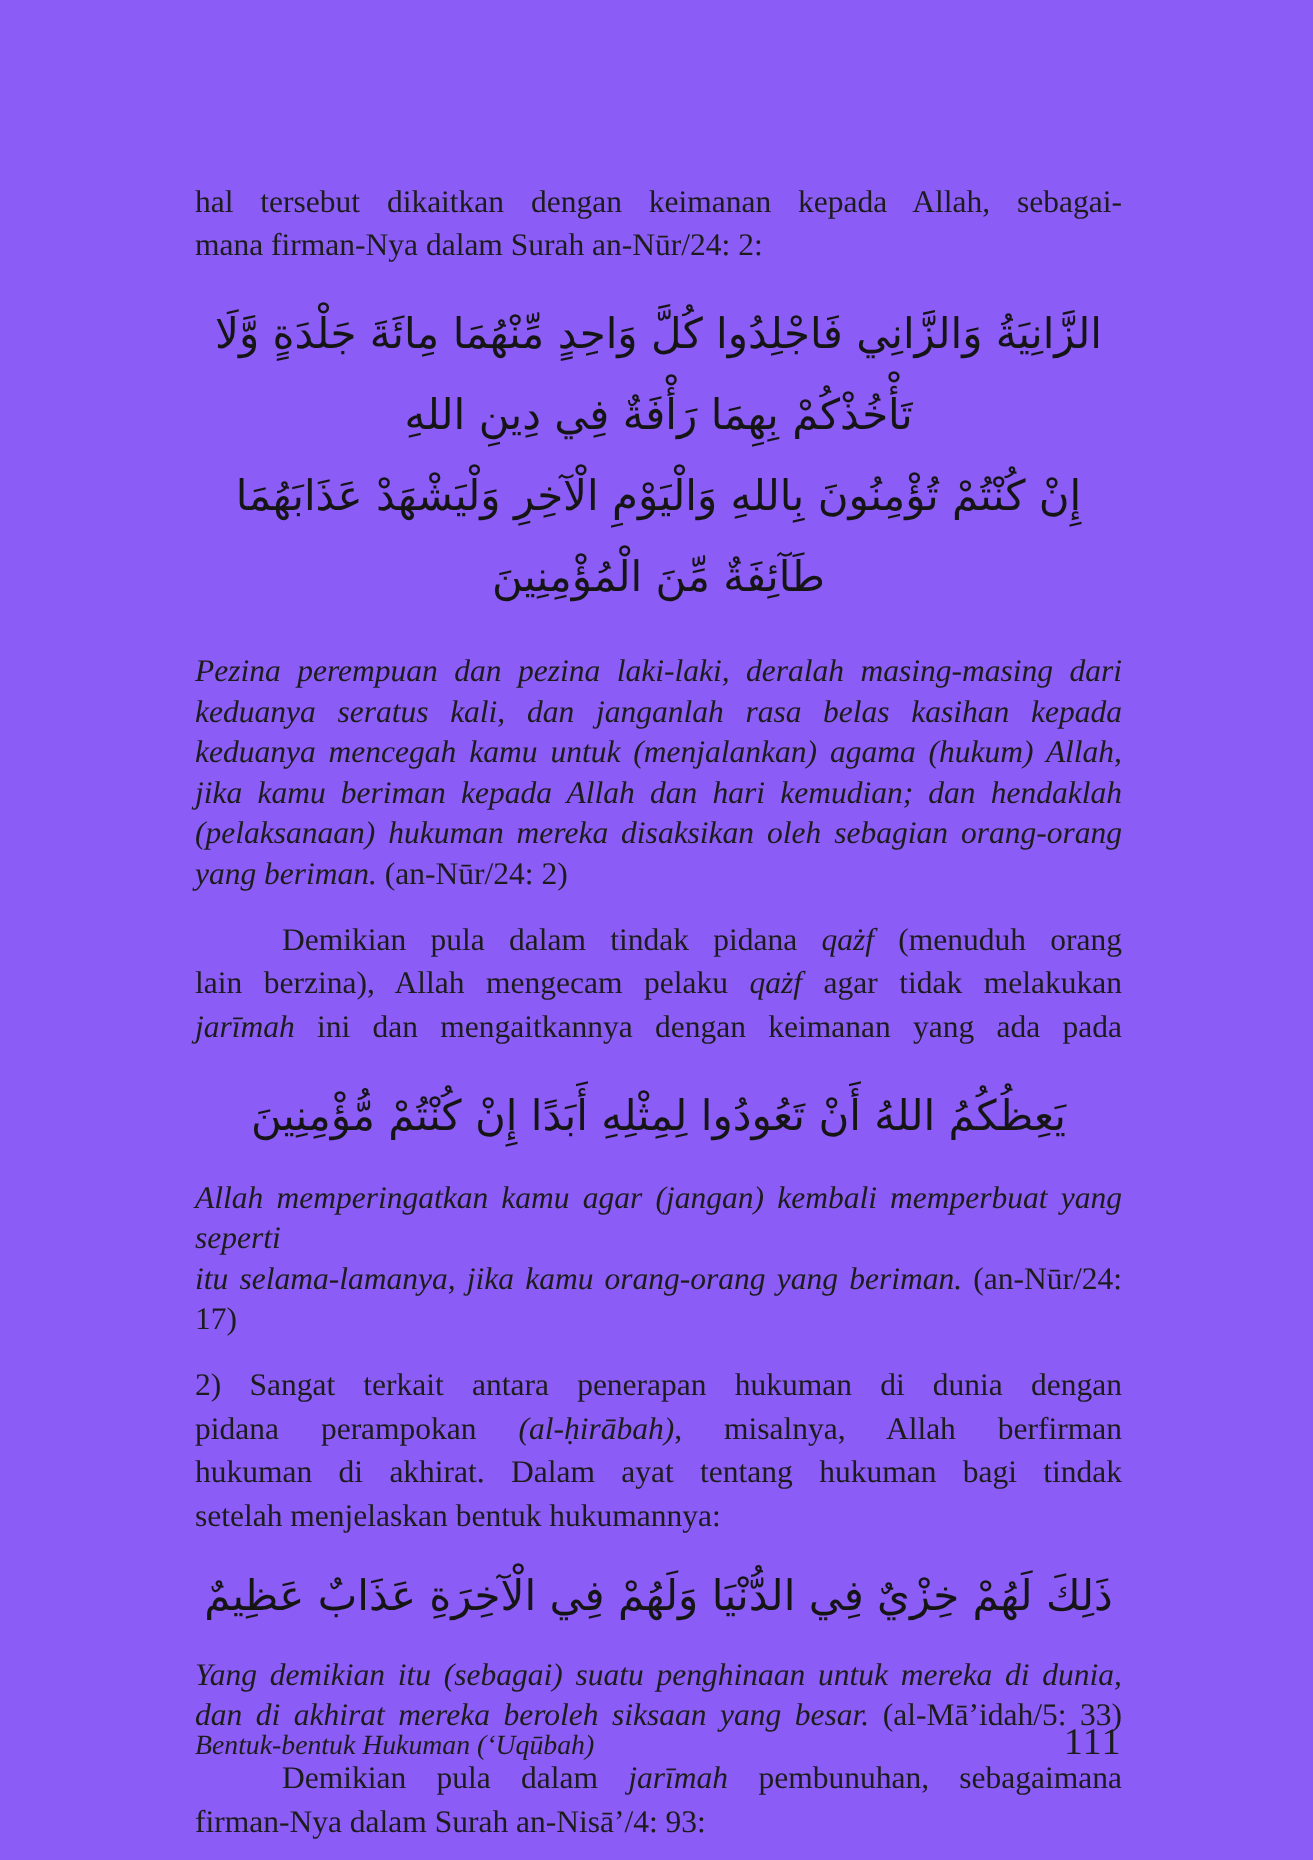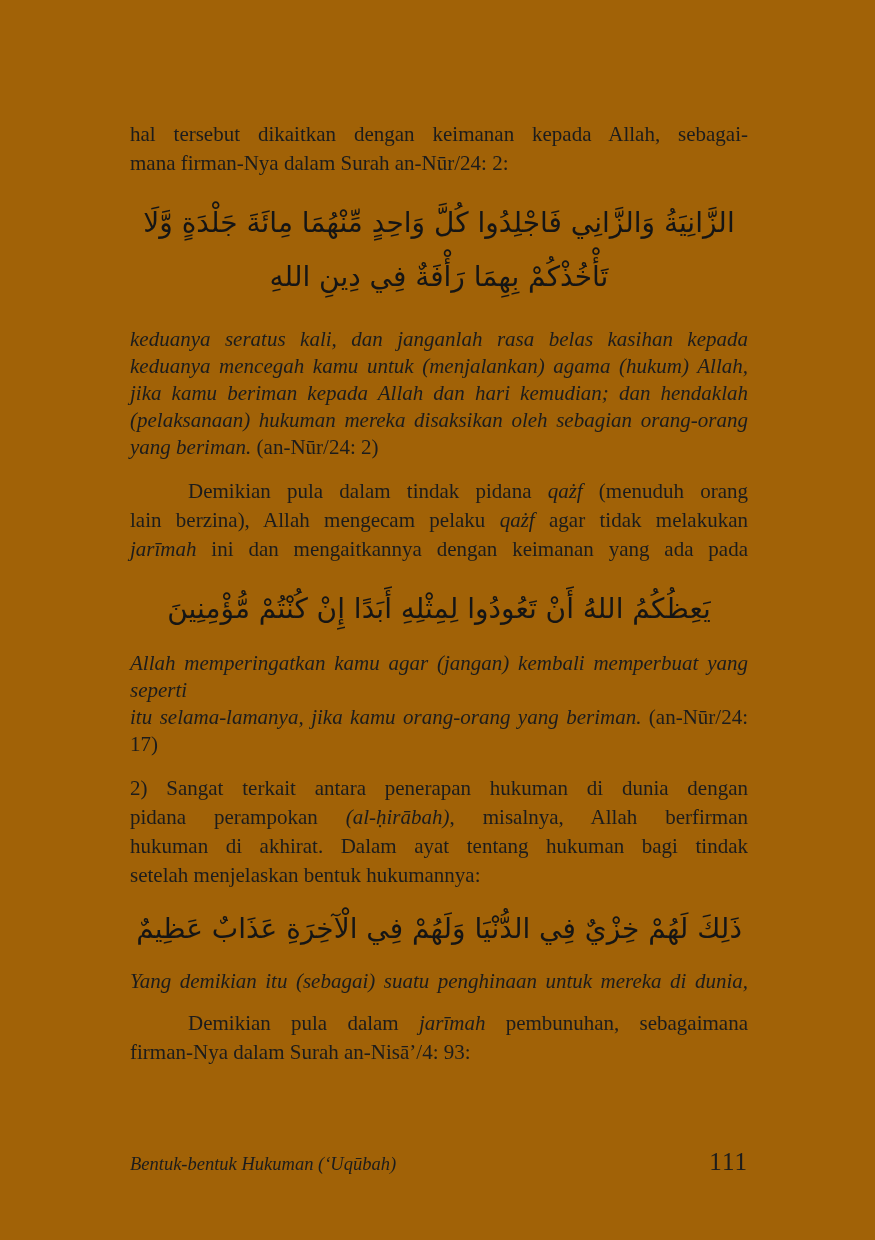--- a/index.html
+++ b/index.html
@@ -1,20 +1,20 @@
 <!DOCTYPE html>
 <html><head>
 <meta charset="utf-8">
 <style>
   html, body { margin: 0; padding: 0; background: #ffffff; }
   .page {
     position: relative;
     width: 875px;
     height: 1240px;
-    background: #a16207;
+    background: #8b5cf6;
     color: #1c1c1c;
     font-family: "Liberation Serif", "DejaVu Serif", serif;
     overflow: hidden;
     margin: 0 auto;
   }
   .content {
     position: absolute;
     top: 0;
     left: 130px;
     width: 618px;
@@ -60,23 +60,25 @@
 <div class="page">
   <div class="content">
 
     <div class="para mb18">
         <div class="line"><span>hal tersebut dikaitkan dengan keimanan kepada Allah, sebagai-</span></div>
         <div class="line last"><span>mana firman-Nya dalam Surah an-Nūr/24: 2:</span></div>
       </div>
 
     <div class="arabic mb22">
         <div class="line"><span>الزَّانِيَةُ وَالزَّانِي فَاجْلِدُوا كُلَّ وَاحِدٍ مِّنْهُمَا مِائَةَ جَلْدَةٍ وَّلَا تَأْخُذْكُمْ بِهِمَا رَأْفَةٌ فِي دِينِ اللهِ</span></div>
+        <div class="line"><span>إِنْ كُنْتُمْ تُؤْمِنُونَ بِاللهِ وَالْيَوْمِ الْآخِرِ وَلْيَشْهَدْ عَذَابَهُمَا طَآئِفَةٌ مِّنَ الْمُؤْمِنِينَ</span></div>
       </div>
 
     <div class="trans mb16">
+        <div class="line"><span class="it">Pezina perempuan dan pezina laki-laki, deralah masing-masing dari</span></div>
         <div class="line"><span class="it">keduanya seratus kali, dan janganlah rasa belas kasihan kepada</span></div>
         <div class="line"><span class="it">keduanya mencegah kamu untuk (menjalankan) agama (hukum) Allah,</span></div>
         <div class="line"><span class="it">jika kamu beriman kepada Allah dan hari kemudian; dan hendaklah</span></div>
         <div class="line"><span class="it">(pelaksanaan) hukuman mereka disaksikan oleh sebagian orang-orang</span></div>
         <div class="line last"><span class="it">yang beriman.</span><span class="rm"> (an-Nūr/24: 2)</span></div>
       </div>
 
     <div class="para mb18">
         <div class="line ind"><span class="rm">Demikian pula dalam tindak pidana </span><span class="it">qażf</span><span class="rm"> (menuduh orang</span></div>
         <div class="line"><span class="rm">lain berzina), Allah mengecam pelaku </span><span class="it">qażf</span><span class="rm"> agar tidak melakukan</span></div>
@@ -98,20 +100,21 @@
         <div class="line"><span>hukuman di akhirat. Dalam ayat tentang hukuman bagi tindak</span></div>
         <div class="line last"><span>setelah menjelaskan bentuk hukumannya:</span></div>
       </div>
 
     <div class="arabic mb12">
         <div class="line"><span>ذَلِكَ لَهُمْ خِزْيٌ فِي الدُّنْيَا وَلَهُمْ فِي الْآخِرَةِ عَذَابٌ عَظِيمٌ</span></div>
       </div>
 
     <div class="trans mb14">
         <div class="line"><span class="it">Yang demikian itu (sebagai) suatu penghinaan untuk mereka di dunia,</span></div>
+        <div class="line"><span class="it">dan di akhirat mereka beroleh siksaan yang besar.</span><span class="rm"> (al-Mā’idah/5: 33)</span></div>
       </div>
 
     <div class="para">
         <div class="line ind"><span class="rm">Demikian pula dalam </span><span class="it">jarīmah</span><span class="rm"> pembunuhan, sebagaimana</span></div>
         <div class="line last"><span>firman-Nya dalam Surah an-Nisā’/4: 93:</span></div>
       </div>
 
   </div>
 
   <div class="footer">

